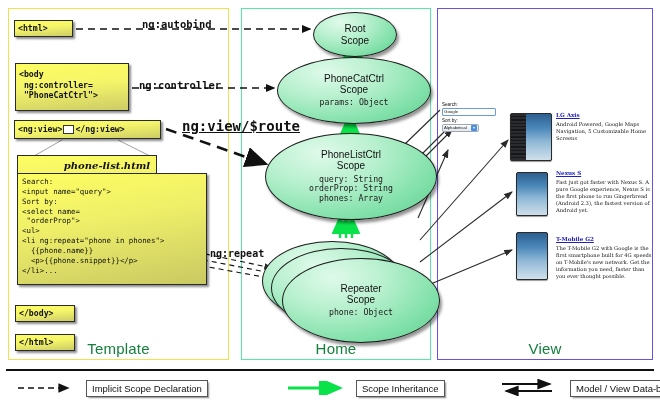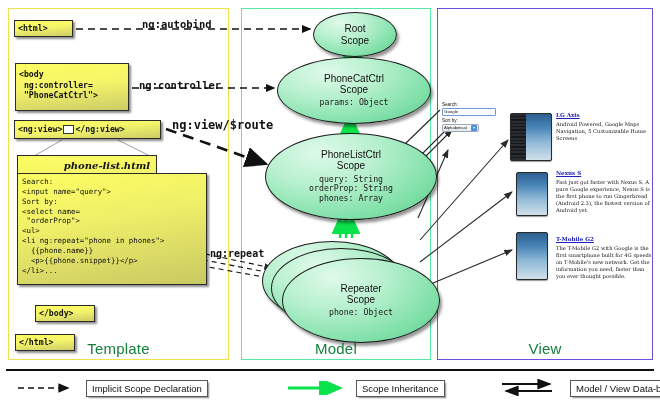--- a/index.html
+++ b/index.html
@@ -22,21 +22,21 @@
   .tag{position:absolute;box-sizing:border-box;border:1.4px solid #2b2b2b;
        background:linear-gradient(175deg,#fdfd62 0%,#f5f56a 45%,#cccc66 100%);
        box-shadow:2px 2px 2px rgba(0,0,0,.45);
        font-family:"DejaVu Sans Mono","Liberation Mono",monospace;
        font-weight:bold;font-size:8.2px;color:#111;
        padding:2px 3px;line-height:1.28;white-space:pre;}
 
   .tag-html{left:14px;top:20px;width:59px;height:17px;display:flex;align-items:center;}
   .tag-body{left:15px;top:63px;width:114px;height:48px;padding-top:5px;}
   .tag-ngview{left:14px;top:120px;width:147px;height:19px;display:flex;align-items:center;}
-  .tag-bodyend{left:15px;top:305px;width:60px;height:17px;display:flex;align-items:center;margin-left:20px;}
+  .tag-bodyend{left:15px;top:305px;width:60px;height:17px;display:flex;align-items:center;}
   .tag-htmlend{left:15px;top:334px;width:60px;height:17px;display:flex;align-items:center;}
 
   .viewslot{display:inline-block;width:9px;height:7px;background:#fff;
             border:1.2px solid #333;margin:0 1px;vertical-align:middle;}
 
   
   .note{position:absolute;left:17px;top:155px;width:190px;height:145px;}
   .note-tab{position:absolute;left:0;top:0;width:140px;height:19px;
             background:linear-gradient(175deg,#fdfd62 0%,#f3f36b 100%);
             border:1.4px solid #2b2b2b;border-bottom:none;box-sizing:border-box;
@@ -68,21 +68,21 @@
   .rep-stack{position:absolute;left:262px;top:241px;width:176px;height:100px;}
   .rep-g1{left:0;top:0;width:138px;height:78px;}
   .rep-g2{left:9px;top:7px;width:138px;height:78px;}
   .rep-main{left:20px;top:17px;width:156px;height:83px;}
 
   
   .wlab{position:absolute;font-family:"DejaVu Sans Mono","Liberation Mono",monospace;
         font-weight:bold;color:#111;background:transparent;white-space:nowrap;}
   .lab-autobind{left:142px;top:18px;font-size:10.5px;}
   .lab-controller{left:139px;top:79px;font-size:10.5px;}
-  .lab-route{left:172px;top:118px;font-size:12px;}
+  .lab-route{left:182px;top:118px;font-size:14px;text-decoration:underline;}
   .lab-repeat{left:210px;top:248px;font-size:10px;}
 
   
   .search-widget{position:absolute;left:442px;top:102px;width:58px;}
   .sw-lbl{font-size:4.6px;color:#111;line-height:1.1;}
   .sw-input{width:54px;height:7.5px;box-sizing:border-box;border:1px solid #6a9bd8;
             background:#fff;font-size:4.4px;color:#222;padding:0 1px;line-height:6px;
             border-radius:1px;margin:1px 0 2px 0;}
   .sw-select{width:37px;height:8px;box-sizing:border-box;
              border:1px solid #9aa7b4;border-radius:2px;
@@ -130,21 +130,21 @@
 </style>
 </head>
 <body>
 
 <div id="stage">
 
   <div class="col col-template">
     <div class="col-label">Template</div>
   </div>
   <div class="col col-model">
-    <div class="col-label">Model</div>
+    <div class="col-label">Home</div>
   </div>
   <div class="col col-view">
     <div class="col-label">View</div>
   </div>
 
   <svg id="wires" viewBox="0 0 660 405">
     <defs>
       <marker id="ahBlack" markerWidth="7" markerHeight="7" refX="6" refY="3" orient="auto">
         <path d="M0,0 L7,3 L0,6 z" fill="#111"></path>
       </marker>

